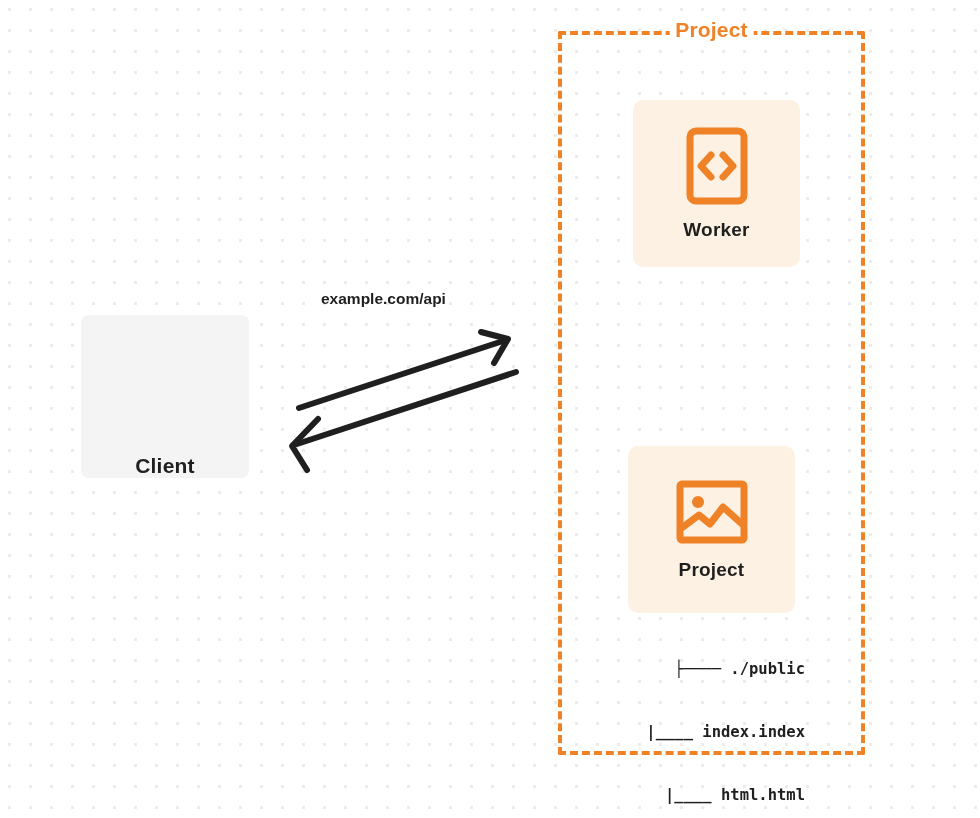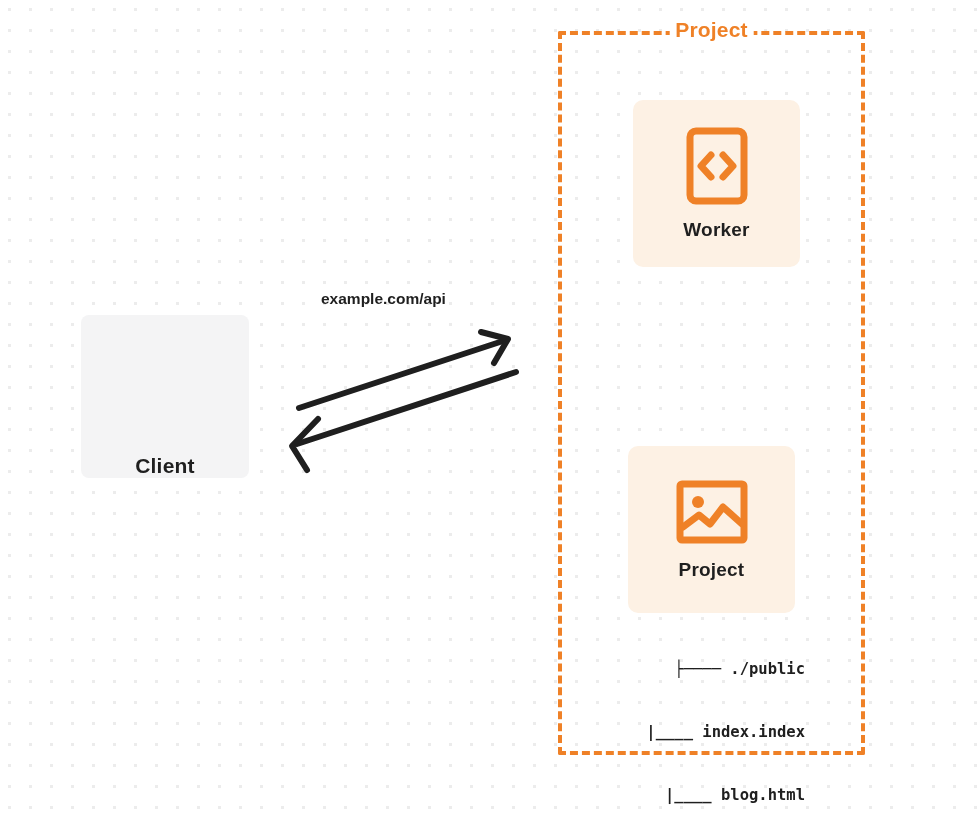--- a/index.html
+++ b/index.html
@@ -188,17 +188,17 @@
         <circle cx="22" cy="23" r="6" fill="#ef8127"></circle>
         <polyline points="7,48 23,36 34,45 47,28 66,45" fill="none" stroke="#ef8127" stroke-width="7" stroke-linecap="round" stroke-linejoin="round"></polyline>
       </svg>
     </span>
     <span class="card-label">Project</span>
   </div>
 
   <div id="assets-file-tree">
     <span class="tree-row">├──── ./public</span>
     <span class="tree-row">  |____ index.index</span>
-    <span class="tree-row">  |____ blog.html</span>
+    <span class="tree-row">  |____ html.html</span>
     
   </div>
 
 </div>
 
 </body></html>

